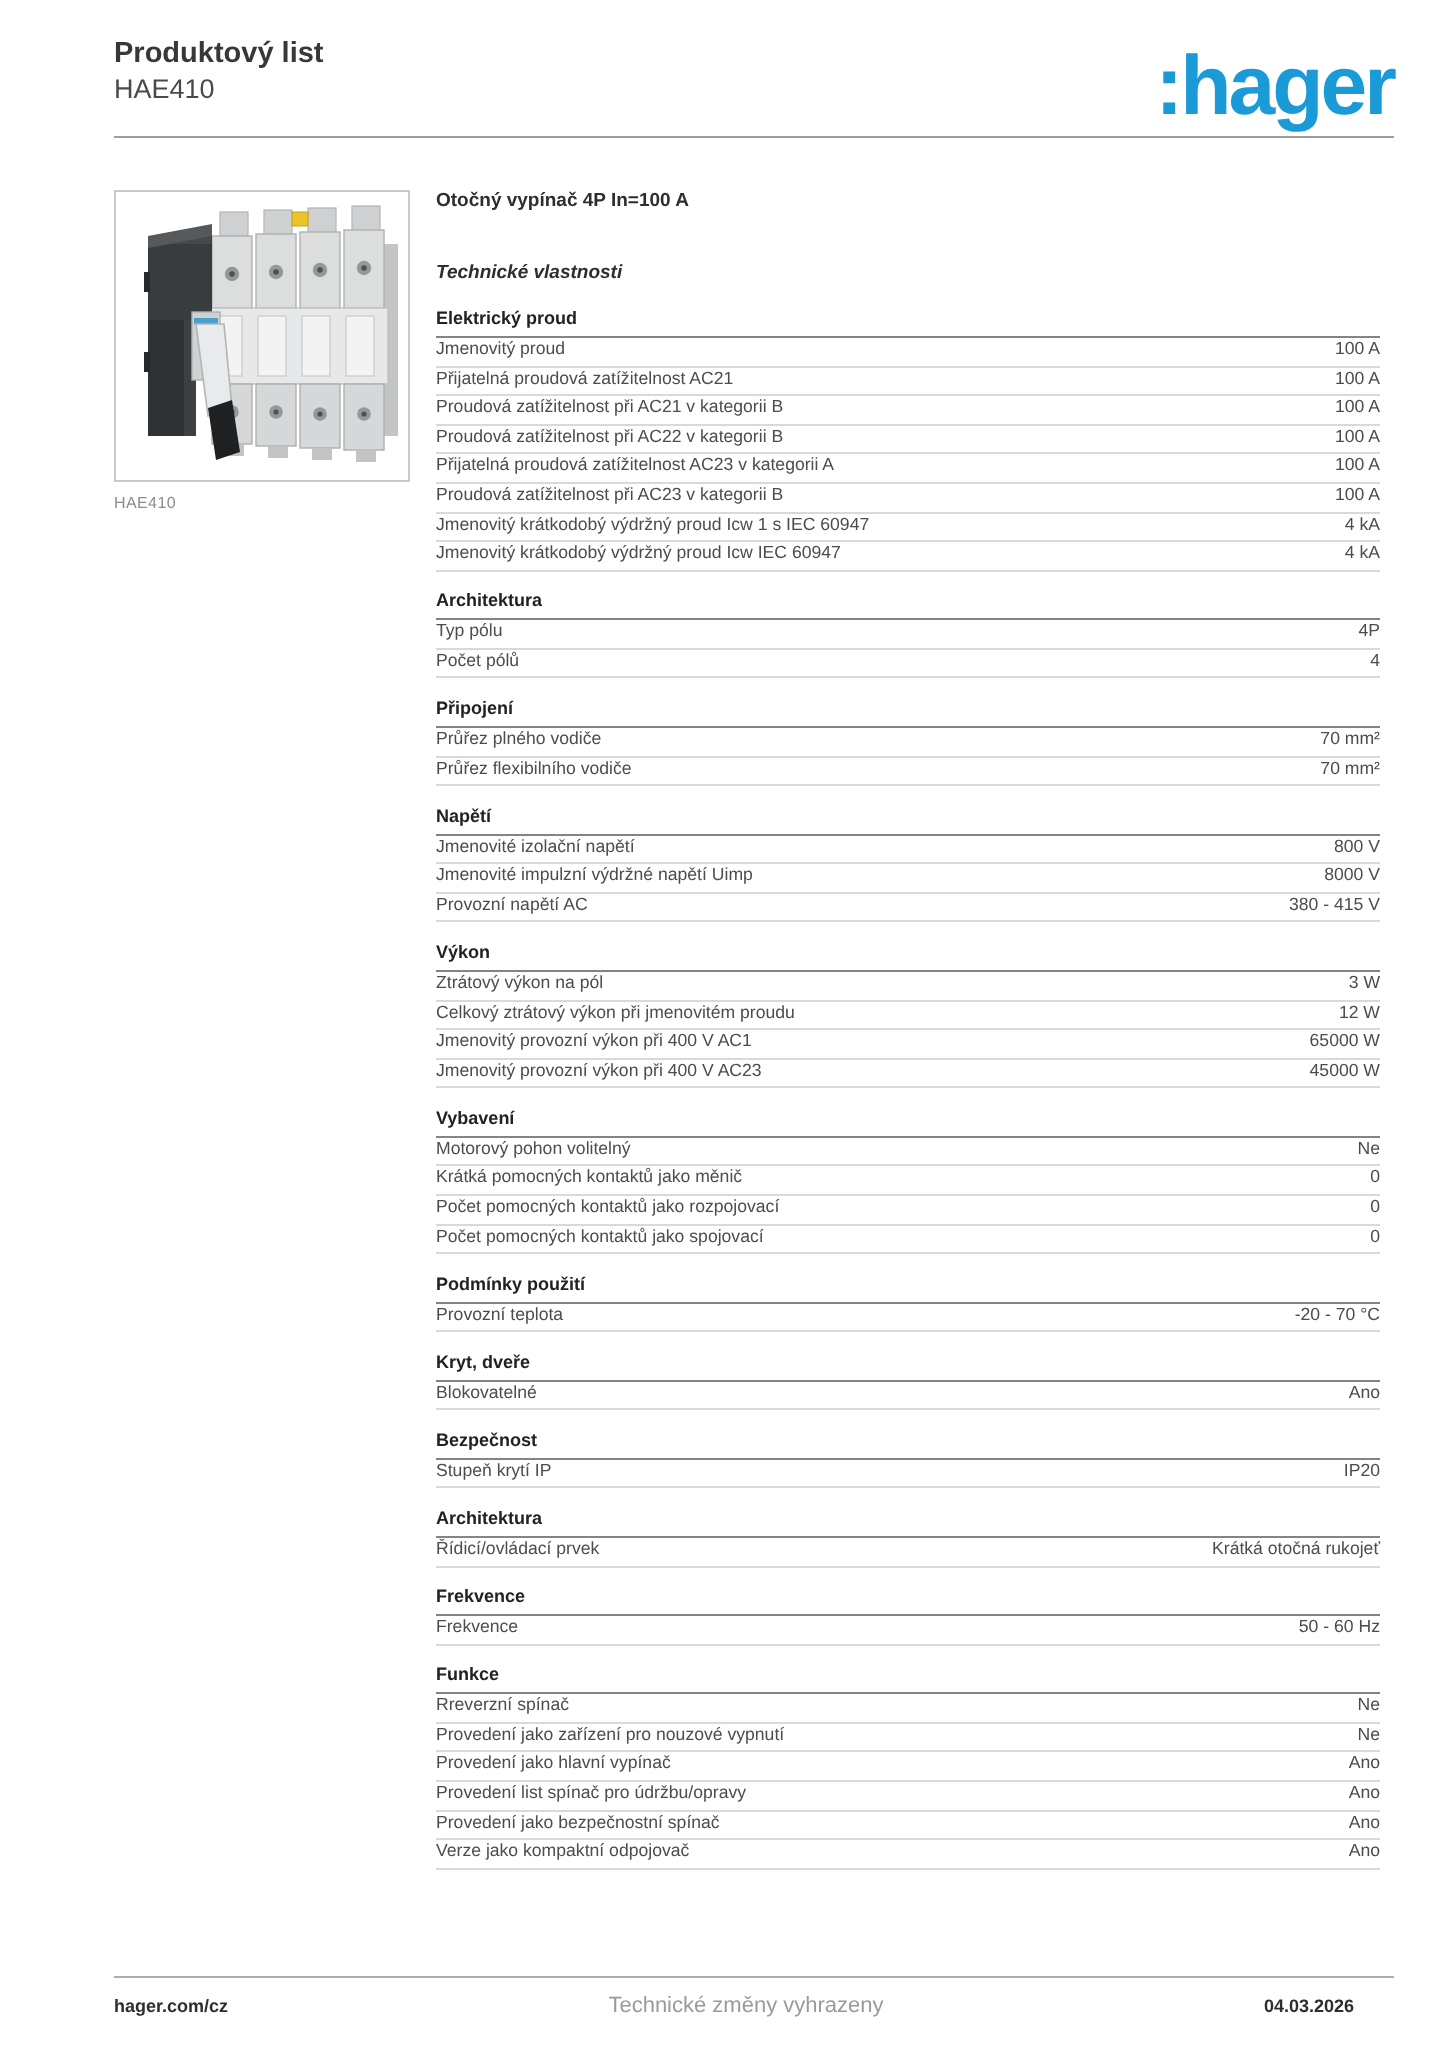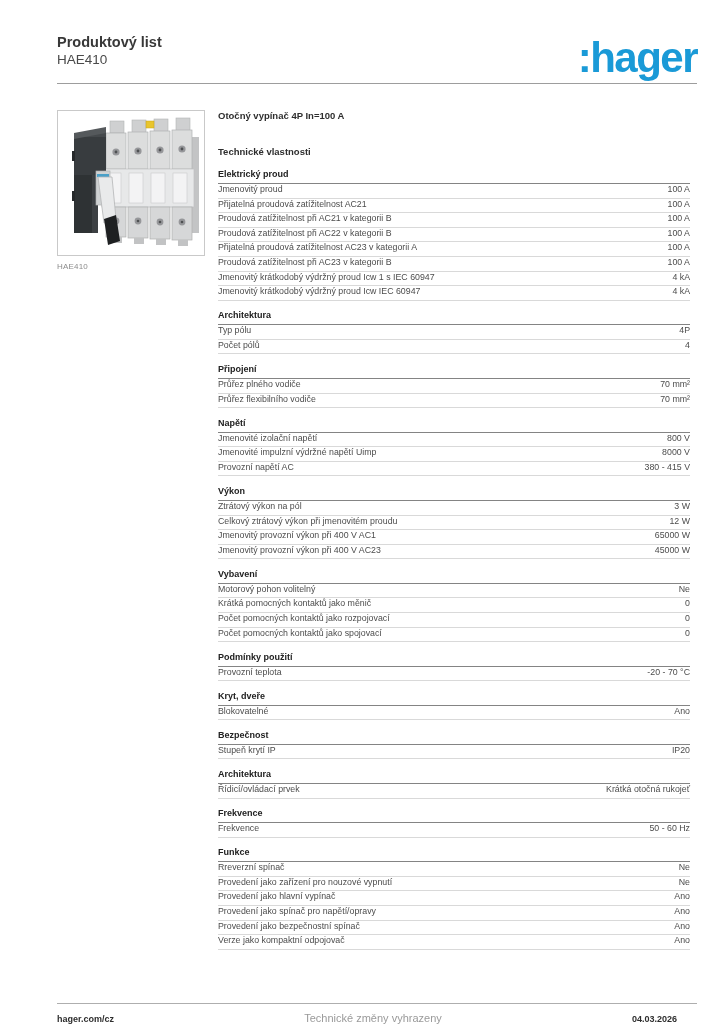--- a/index.html
+++ b/index.html
@@ -1,39 +1,39 @@
 <!DOCTYPE html>
 <html><head>
 <meta charset="utf-8">
 <style>
   html,body { margin:0; padding:0; }
   body {
     width:724px; height:1024px; background:#ffffff; position:relative;
     font-family:"Liberation Sans", sans-serif; color:#3f3f3f;
     -webkit-font-smoothing:antialiased; overflow:hidden;
   }
-  .page { position:absolute; inset:0; background:#fff;margin-top:15px; }
+  .page { position:absolute; inset:0; background:#fff; }
 
   
   .header { position:absolute; left:57px; top:18px; width:640px; display:flex; justify-content:space-between; align-items:flex-start; }
   .doc-title { font-size:14.5px; font-weight:bold; color:#383838; line-height:1.25; }
   .doc-subtitle { font-size:13.5px; color:#4a4a4a; line-height:1.3; }
   .logo { font-size:42px; font-weight:bold; color:#1a9ad7; letter-spacing:-1.5px; line-height:1; margin-top:4px; }
   .header-rule { position:absolute; left:57px; top:68px; width:640px; border-top:1px solid #9d9d9d; }
 
   
   .product { position:absolute; left:57px; top:95px; width:148px; margin:0; }
   .product-frame { width:148px; height:146px; border:1px solid #c9c9c9; box-sizing:border-box; background:#fff; overflow:hidden; }
   .product-frame svg { display:block; }
   .product-caption { font-size:8px; color:#8c8c8c; margin-top:6px; letter-spacing:0.2px; }
 
   
   .specs { position:absolute; left:218px; top:95px; width:472px; }
   .spec-title { font-size:9.5px; font-weight:bold; color:#2e2e2e; }
-  .spec-heading { font-size:9.5px; font-weight:bold; color:#2e2e2e; margin-top:25px; }
+  .spec-heading { font-size:9.5px; font-weight:bold; color:#2e2e2e; margin-top:25px;font-style:italic; }
   #sections { margin-top:12px; }
   .spec-section { margin-top:0; }
   .spec-section + .spec-section { margin-top:9.5px; }
   .section-title {
     font-size:9px; font-weight:bold; color:#222222;
     padding-bottom:3px; border-bottom:1px solid #848484; line-height:11px;
   }
   .spec-row {
     display:flex; justify-content:space-between; align-items:flex-start;
     height:14.6px; box-sizing:border-box; border-bottom:1px solid #d9d9d9;
@@ -299,21 +299,21 @@
           </div>
           <div class="spec-row">
             <span class="row-label">Provedení jako zařízení pro nouzové vypnutí</span>
             <span class="row-value">Ne</span>
           </div>
           <div class="spec-row">
             <span class="row-label">Provedení jako hlavní vypínač</span>
             <span class="row-value">Ano</span>
           </div>
           <div class="spec-row">
-            <span class="row-label">Provedení jako spínač pro napětí/opravy</span>
+            <span class="row-label">Provedení list spínač pro údržbu/opravy</span>
             <span class="row-value">Ano</span>
           </div>
           <div class="spec-row">
             <span class="row-label">Provedení jako bezpečnostní spínač</span>
             <span class="row-value">Ano</span>
           </div>
           <div class="spec-row">
             <span class="row-label">Verze jako kompaktní odpojovač</span>
             <span class="row-value">Ano</span>
           </div>

